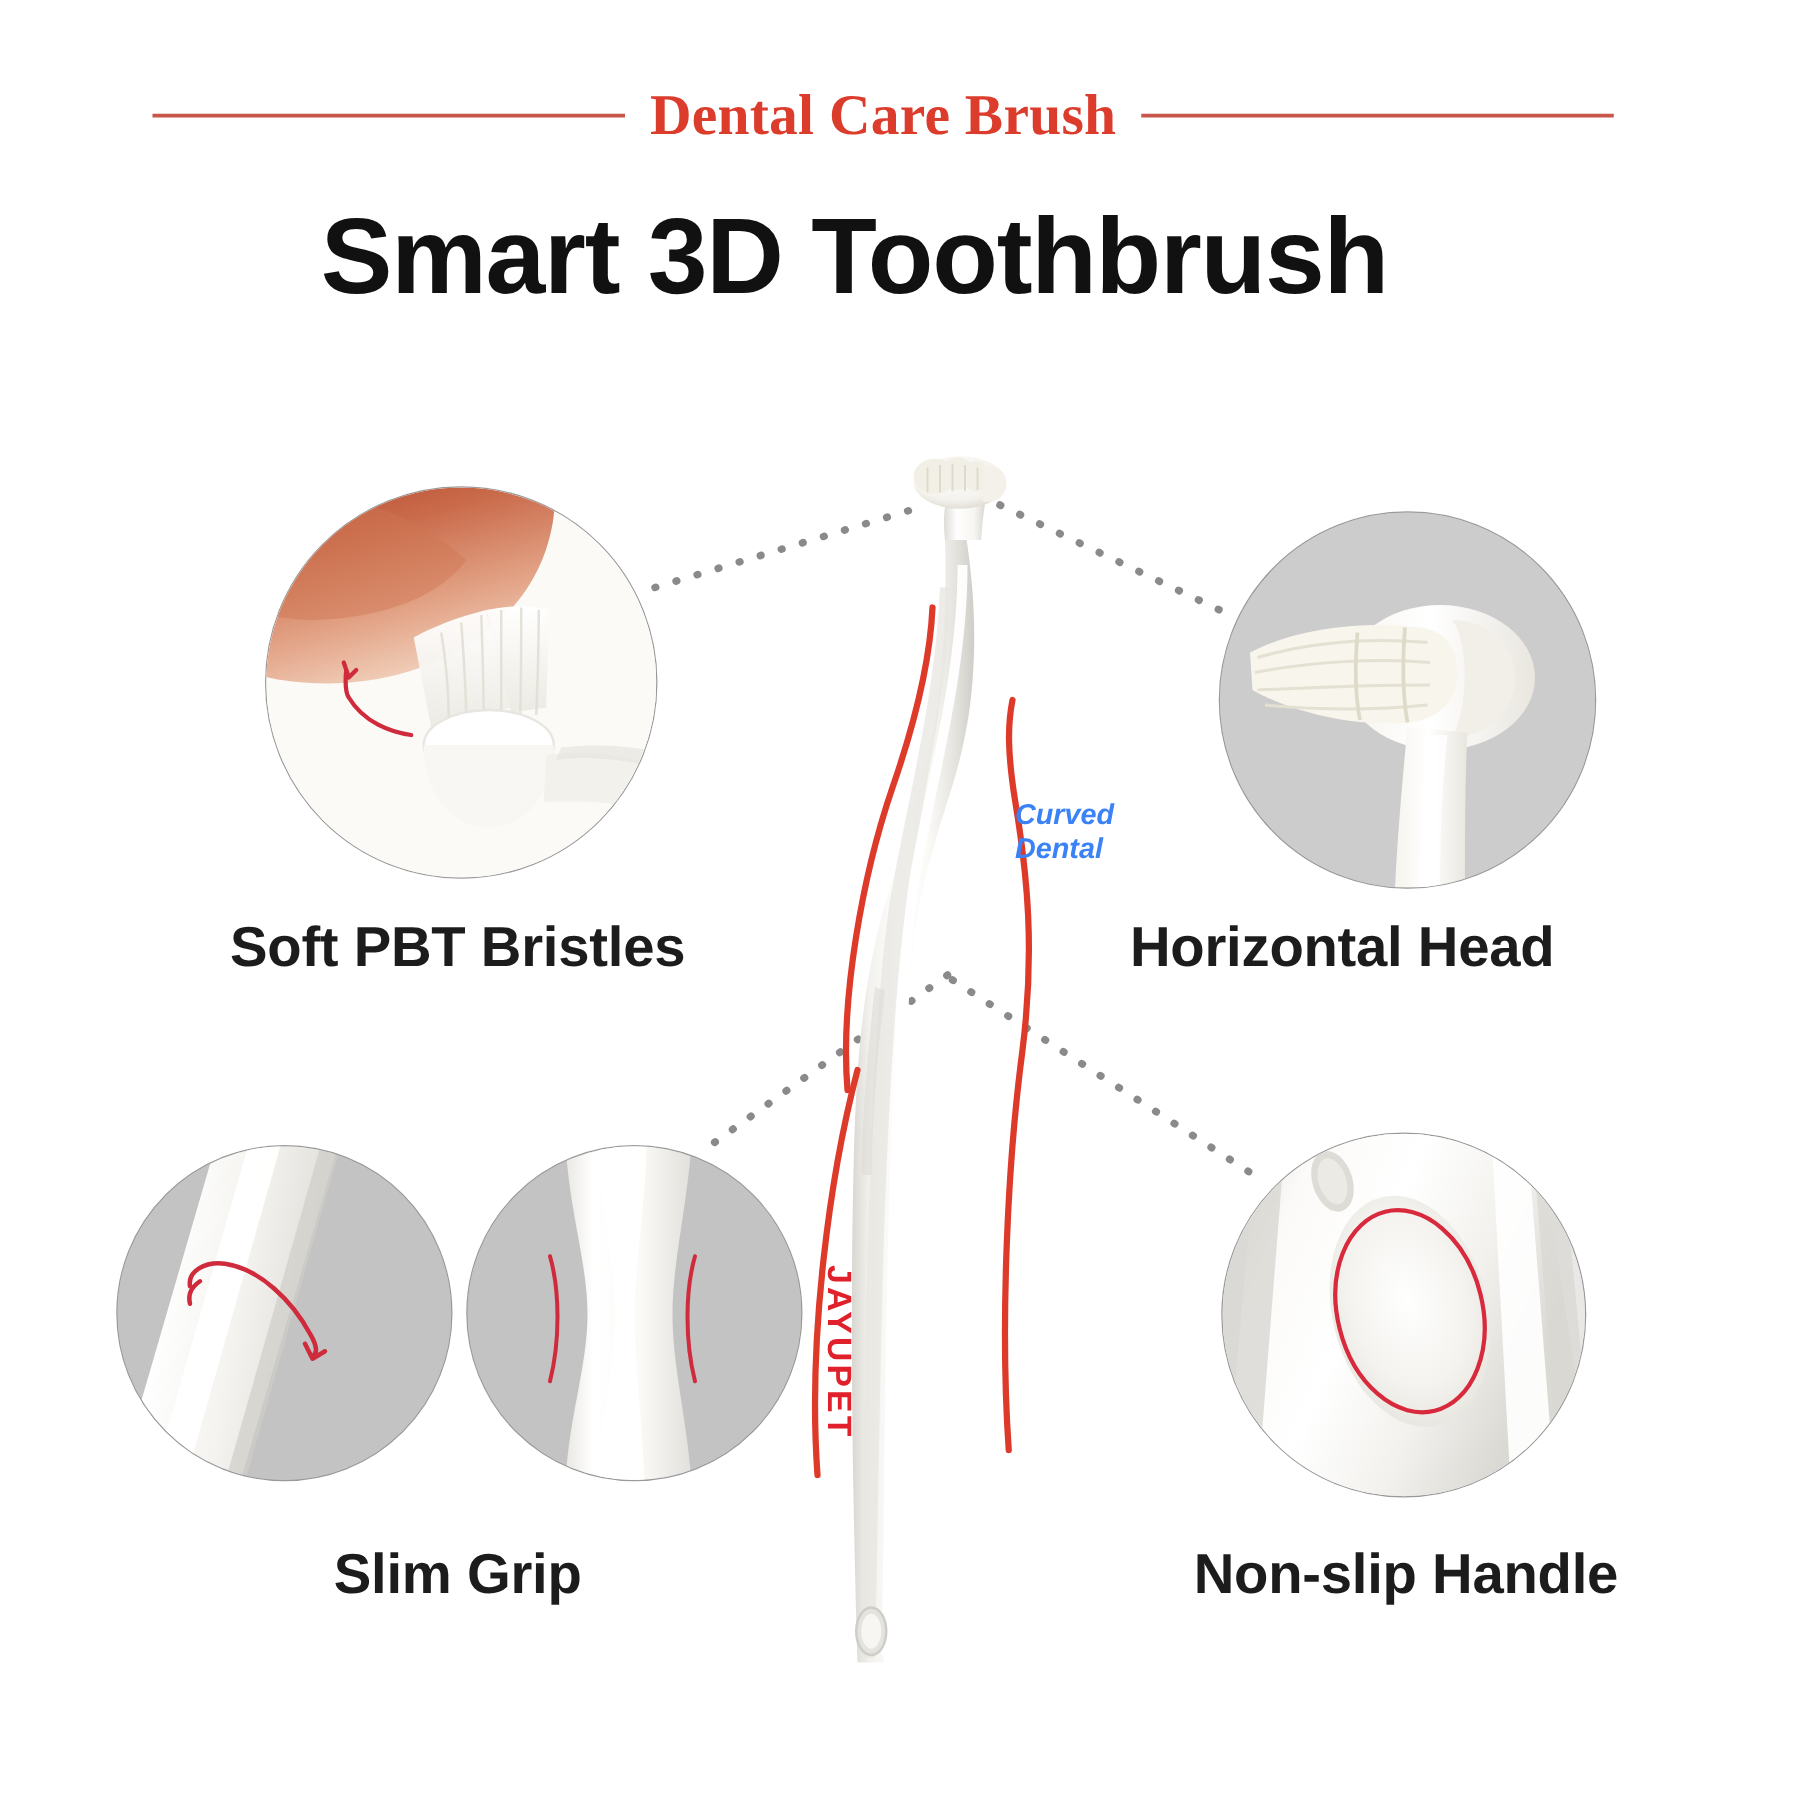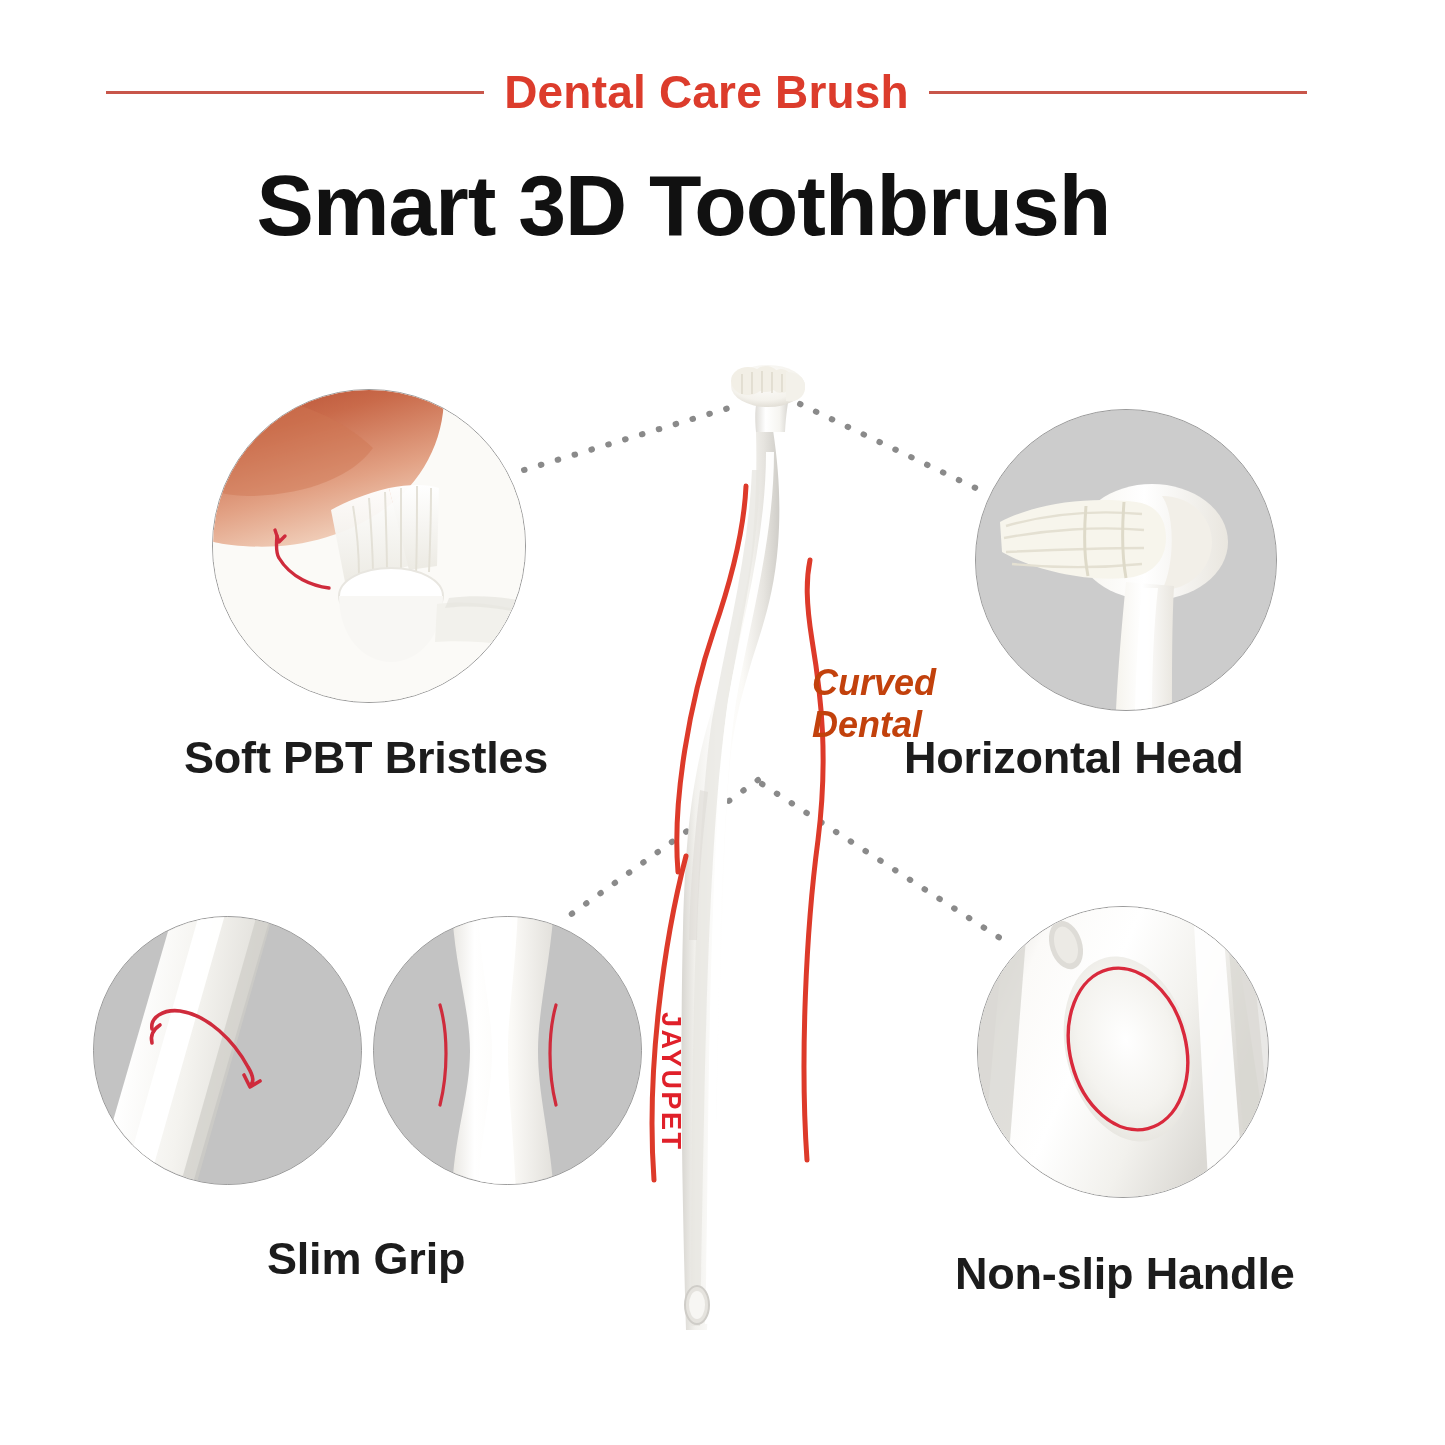--- a/index.html
+++ b/index.html
@@ -6,21 +6,21 @@
   body{
     width:1445px;height:1445px;overflow:hidden;position:relative;
     font-family:"Liberation Sans","DejaVu Sans",sans-serif;
     -webkit-font-smoothing:antialiased;
   }
   .stage{position:absolute;inset:0;background:#ffffff;}
 
   
   .eyebrow{
     position:absolute;left:0;top:62px;width:1413px;height:60px;
-    display:flex;align-items:center;justify-content:center;gap:20px;
+    display:flex;align-items:center;justify-content:center;gap:20px;font-family:Liberation Serif, serif;
   }
   .eyebrow .rule{height:3px;background:#c8564a;flex:0 0 auto;}
   .eyebrow .rule.l{width:378px;}
   .eyebrow .rule.r{width:378px;}
   .eyebrow .etext{
     color:#dc3c2c;font-size:46px;font-weight:700;letter-spacing:.2px;
     white-space:nowrap;line-height:1;
   }
   .title{
     position:absolute;left:0;top:160px;width:1367px;text-align:center;
@@ -42,26 +42,26 @@
   .circ svg{display:block;width:100%;height:100%;}
 
   
   .flabel{
     position:absolute;font-size:45px;font-weight:600;color:#1c1c1c;
     white-space:nowrap;line-height:1;letter-spacing:-.2px;
   }
   .lbl-tl{left:184px;top:735px;}
   .lbl-tr{left:904px;top:735px;}
   .lbl-bl{left:267px;top:1236px;text-align:center;}
-  .lbl-br{left:955px;top:1236px;margin-top:15px;}
+  .lbl-br{left:955px;top:1236px;}
 
   
   .curved{
-    position:absolute;left:812px;top:662px;width:160px;
-    color:#c2410c;font-size:36px;font-weight:700;font-style:italic;
+    position:absolute;left:812px;top:638px;width:160px;
+    color:#3b82f6;font-size:23px;font-weight:700;font-style:italic;
     line-height:1.18;text-align:left;
   }
 
   
   .overlay{position:absolute;inset:0;pointer-events:none;}
   .overlay svg{display:block;width:1445px;height:1445px;}
 
   .brandword{
     position:absolute;left:684px;top:1012px;
     color:#e0202a;font-size:27px;font-weight:800;letter-spacing:2.5px;

